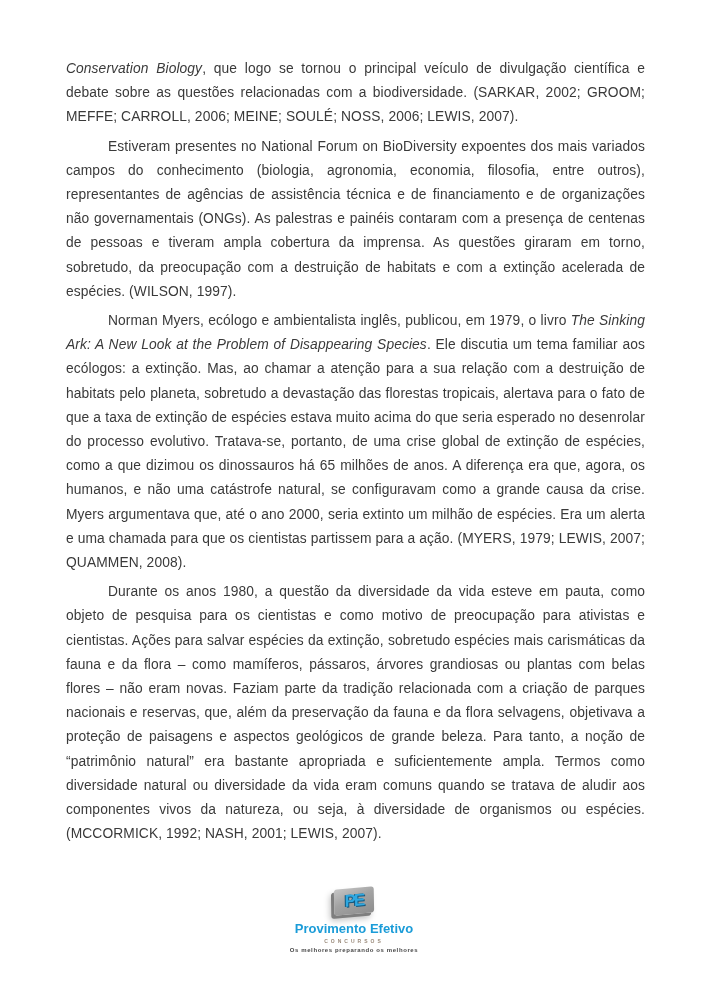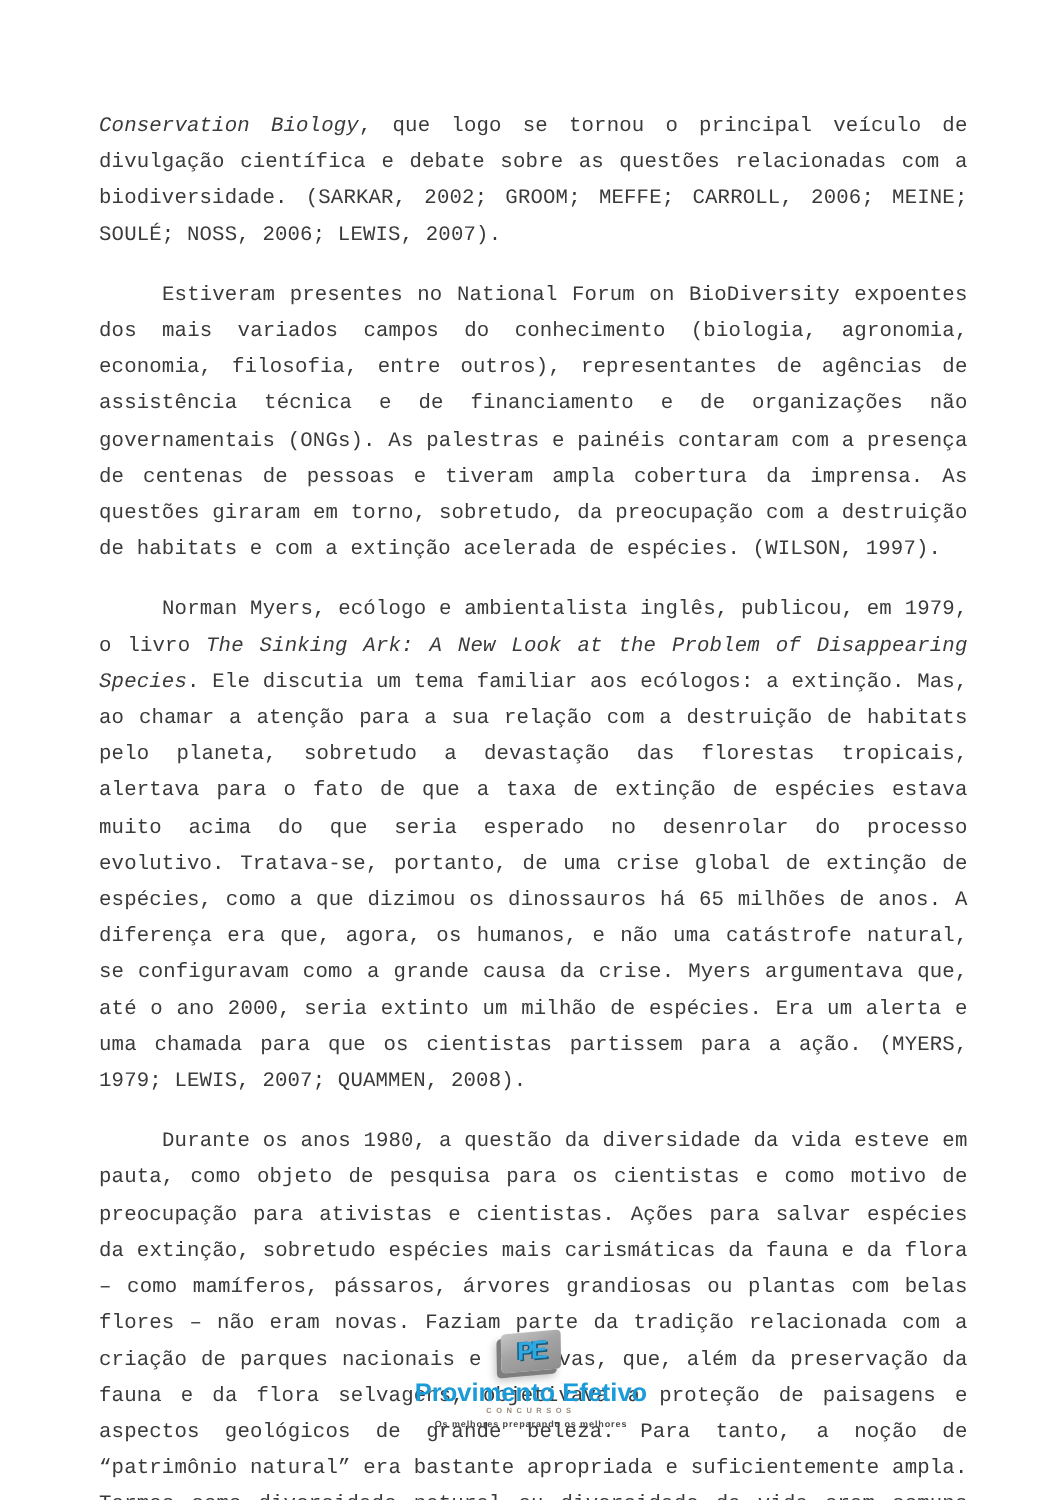--- a/index.html
+++ b/index.html
@@ -20,22 +20,21 @@
     left: 66px;
     top: 57px;
     width: 579px;
     text-align: justify;
     font-size: 13.8px;
     line-height: 24.2px;
     color: #3a3a3a;
     letter-spacing: 0.1px;
   }
   .text-block p {
-    margin: 16px 0 5px 0;
-    font-family: Liberation Mono, monospace;
+    margin: 0 0 5px 0;
   }
   .text-block p.indent {
     text-indent: 42px;
   }
   .it {
     font-style: italic;
   }
   
   .footer {
     position: absolute;
@@ -60,21 +59,21 @@
     margin-bottom: 8px;
   }
   .logo-cube .monogram {
     font-size: 17px;
     font-weight: 900;
     letter-spacing: -2px;
     color: #2fa8e1;
     text-shadow: 1px 1px 0 #14597e, -1px 0 0 #14597e;
   }
   .brand-name {
-    font-size: 17px;
+    font-size: 13px;
     font-weight: bold;
     color: #1b9cd8;
     line-height: 14px;
   }
   .brand-sub {
     font-size: 5px;
     letter-spacing: 3px;
     color: #9a8a7a;
     font-weight: bold;
     margin-top: 2px;

